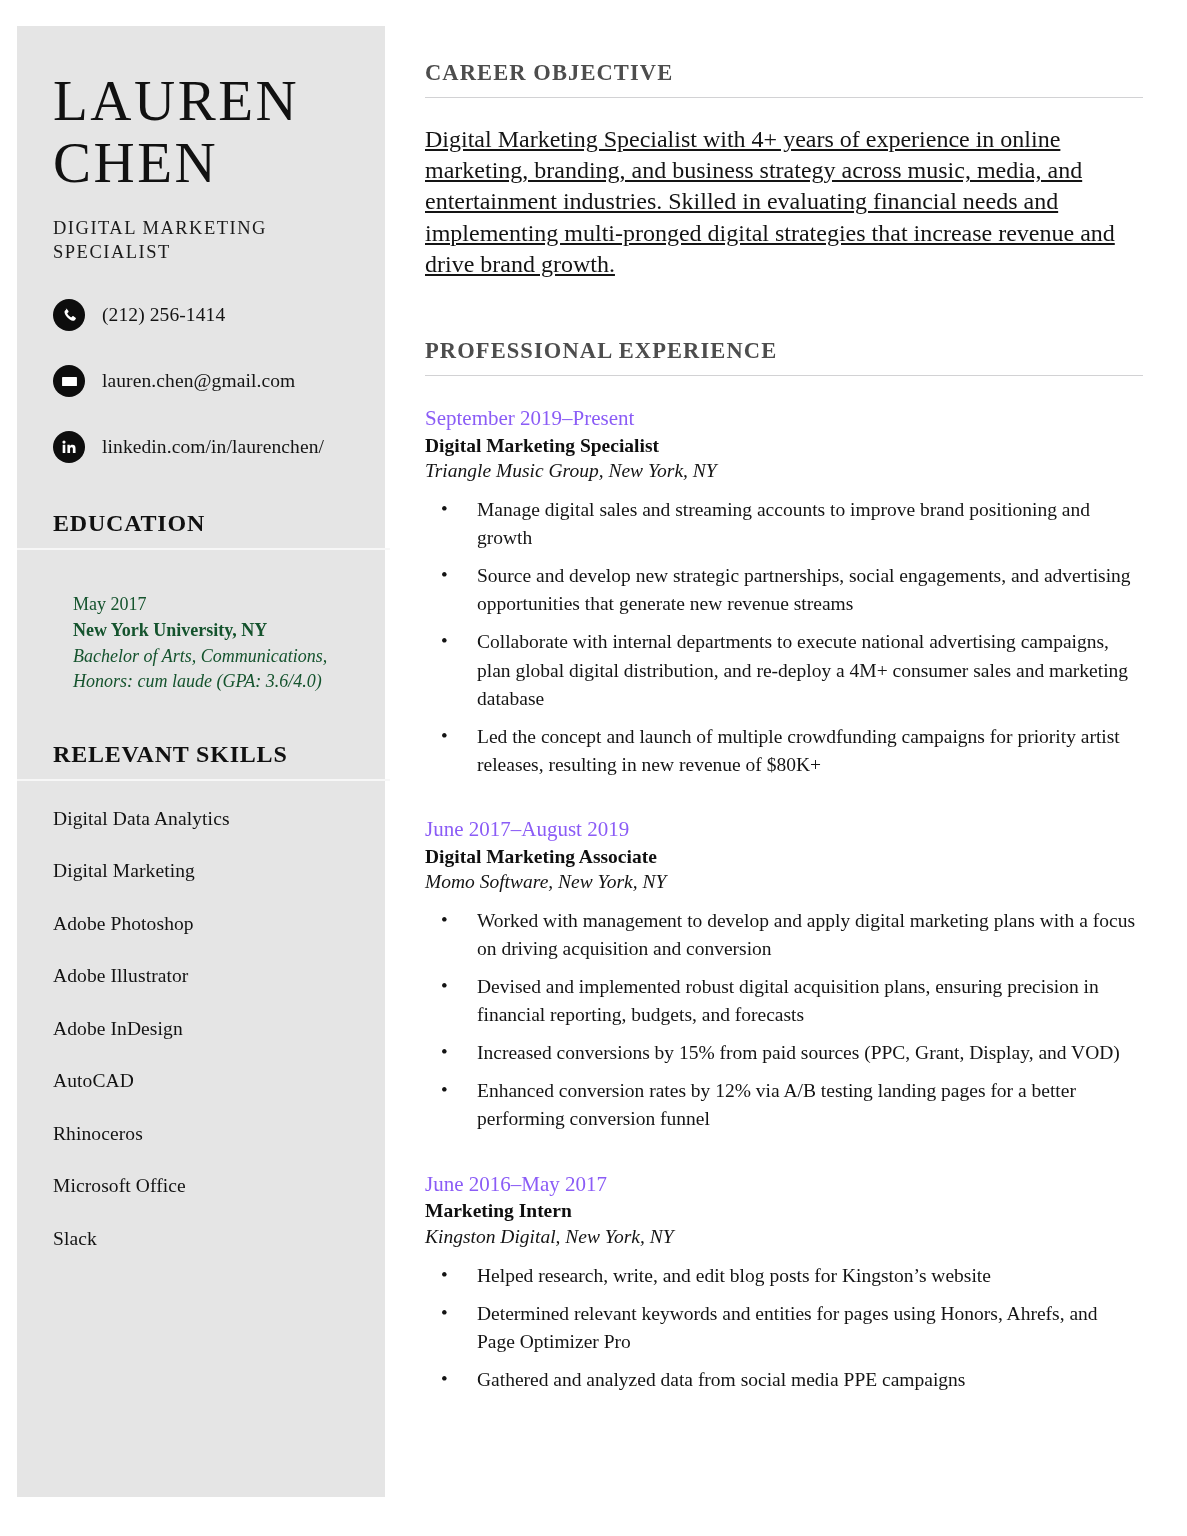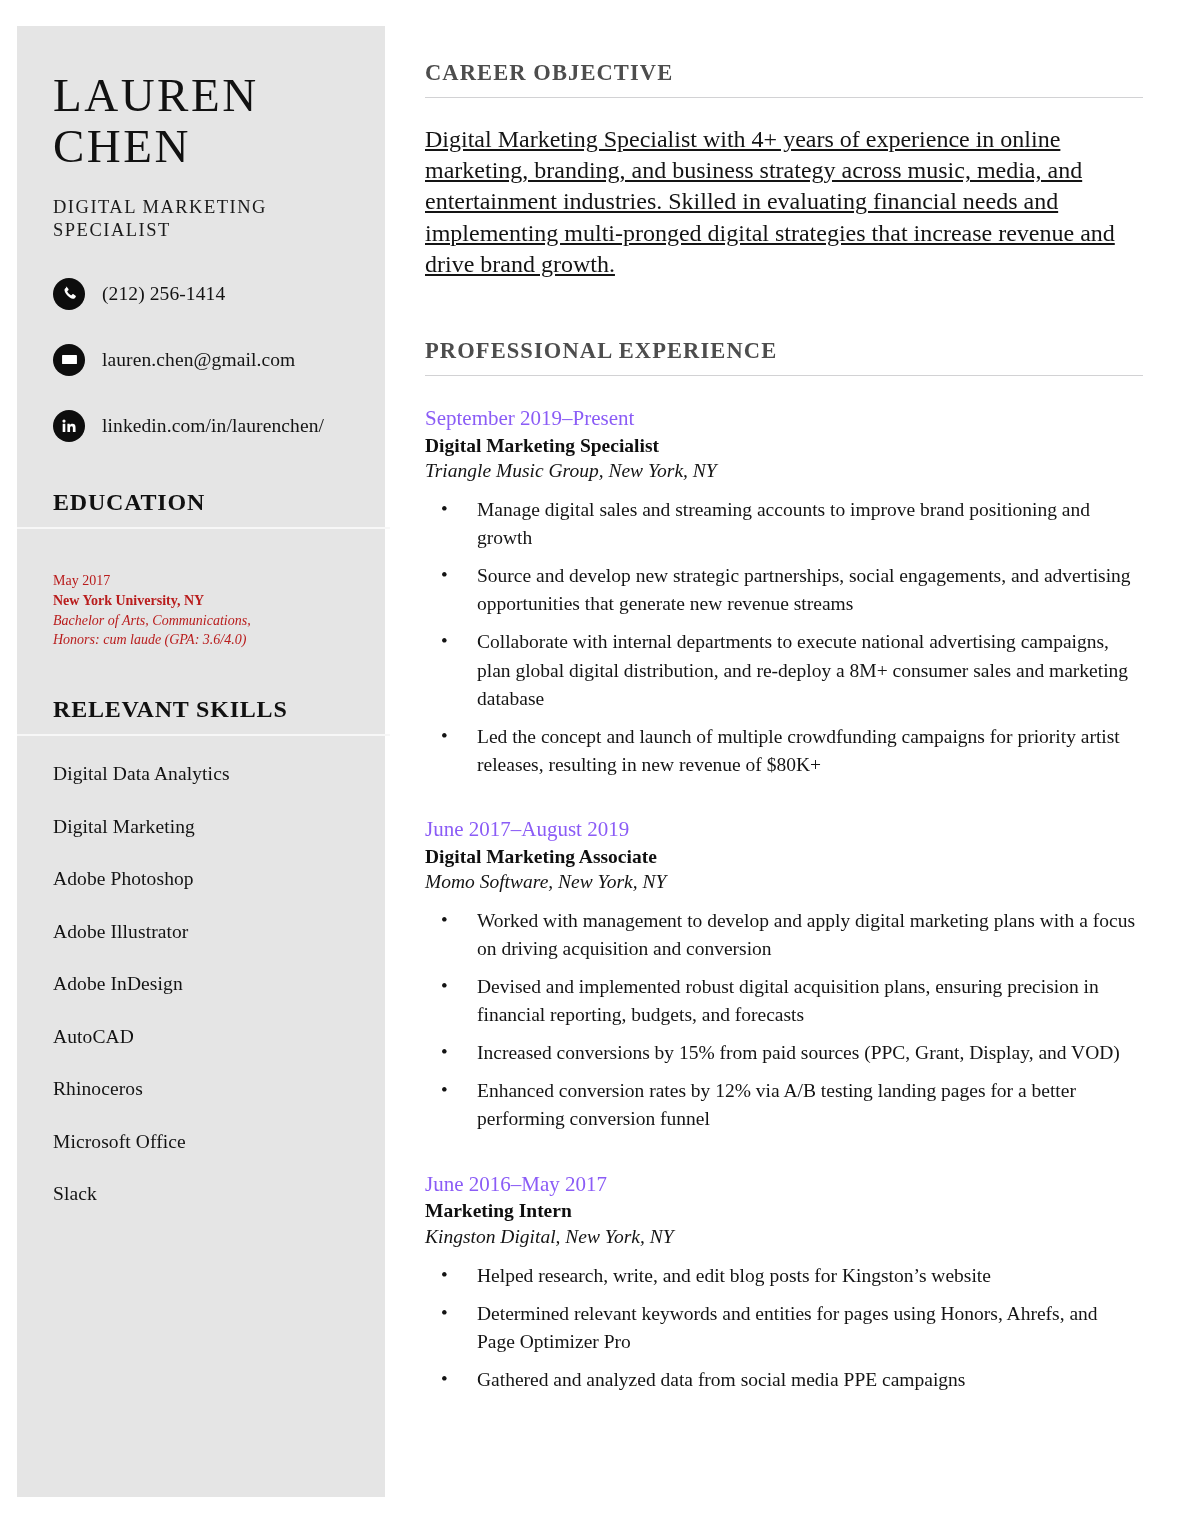--- a/index.html
+++ b/index.html
@@ -30,21 +30,21 @@
     height: 1471px;
     background: #e5e5e5;
     box-sizing: border-box;
     padding: 0;
   }
   .sb-inner {
     padding: 0 30px 0 36px;
   }
   .name {
     font-family: "Liberation Serif", "DejaVu Serif", serif;
-    font-size: 47px;
+    font-size: 57px;
     line-height: 1.08;
     font-weight: 400;
     letter-spacing: 2.5px;
     color: #111111;
     padding-top: 44px;
     margin: 0;
   }
   .role {
     font-size: 18.5px;
     line-height: 1.28;
@@ -94,23 +94,24 @@
   .sb-section { margin-top: 46px; }
   .sb-rule {
     height: 2px;
     background: #f7f7f7;
     margin: 11px 0 0 -36px;
     width: 373px;
   }
 
   .edu-block {
     margin-top: 42px;
-    font-size: 14px;
+    font-size: 18px;
     line-height: 1.42;
-    color: #b91c1c;
+    color: #14532d;
+    margin-left: 20px;
   }
   .edu-date { }
   .edu-school { font-weight: 700; }
   .edu-degree { font-style: italic; }
 
   .skills {
     margin-top: 27px;
   }
   .skill {
     font-size: 19.5px;
@@ -268,21 +269,21 @@
       <h2 class="main-heading">PROFESSIONAL EXPERIENCE</h2>
       <div class="main-rule"></div>
 
       <div class="job job-first">
         <div class="job-date">September 2019–Present</div>
         <div class="job-title">Digital Marketing Specialist</div>
         <div class="job-org">Triangle Music Group, New York, NY</div>
         <ul class="bullets">
           <li>Manage digital sales and streaming accounts to improve brand positioning and growth</li>
           <li>Source and develop new strategic partnerships, social engagements, and advertising opportunities that generate new revenue streams</li>
-          <li>Collaborate with internal departments to execute national advertising campaigns, plan global digital distribution, and re-deploy a 8M+ consumer sales and marketing database</li>
+          <li>Collaborate with internal departments to execute national advertising campaigns, plan global digital distribution, and re-deploy a 4M+ consumer sales and marketing database</li>
           <li>Led the concept and launch of multiple crowdfunding campaigns for priority artist releases, resulting in new revenue of $80K+</li>
         </ul>
       </div>
 
       <div class="job gap-lg">
         <div class="job-date">June 2017–August 2019</div>
         <div class="job-title">Digital Marketing Associate</div>
         <div class="job-org">Momo Software, New York, NY</div>
         <ul class="bullets">
           <li>Worked with management to develop and apply digital marketing plans with a focus on driving acquisition and conversion</li>

